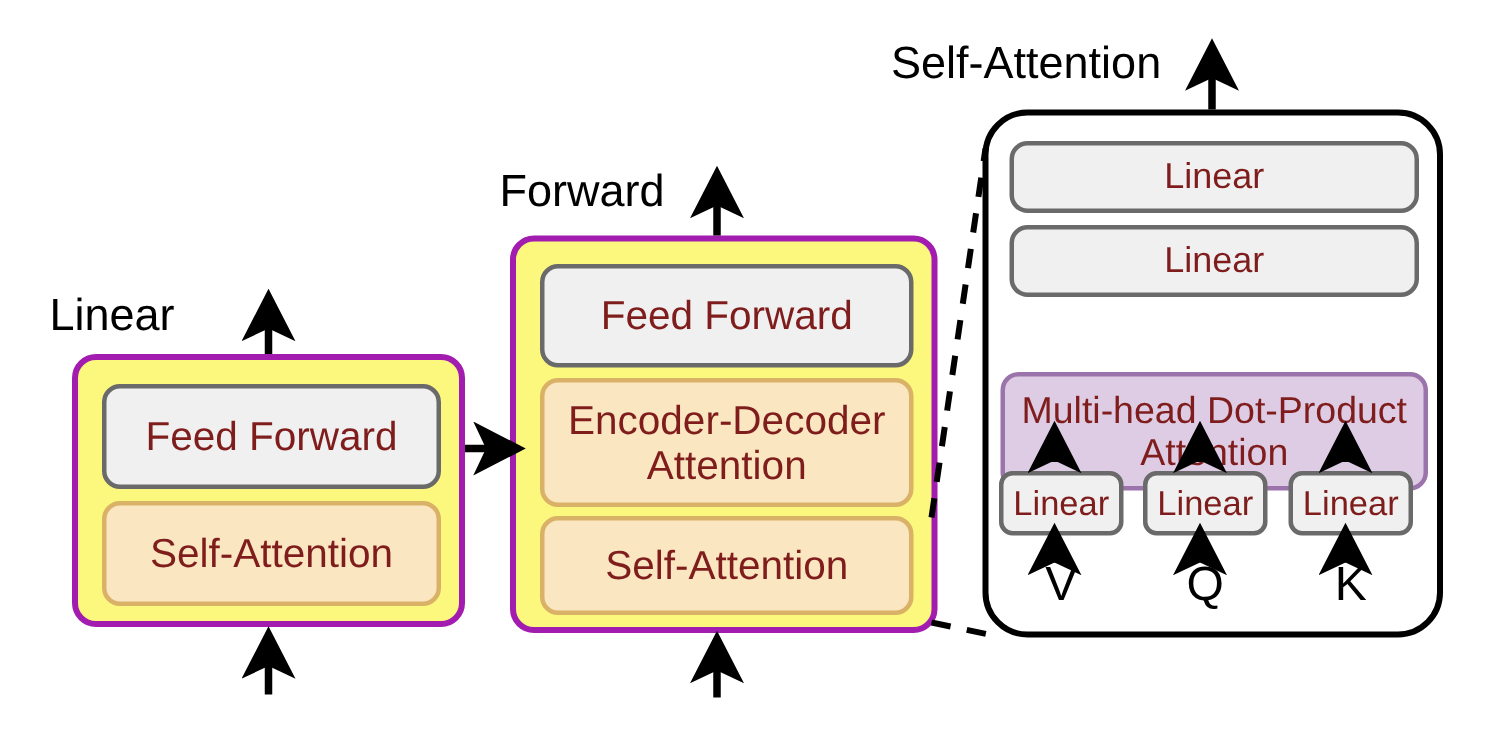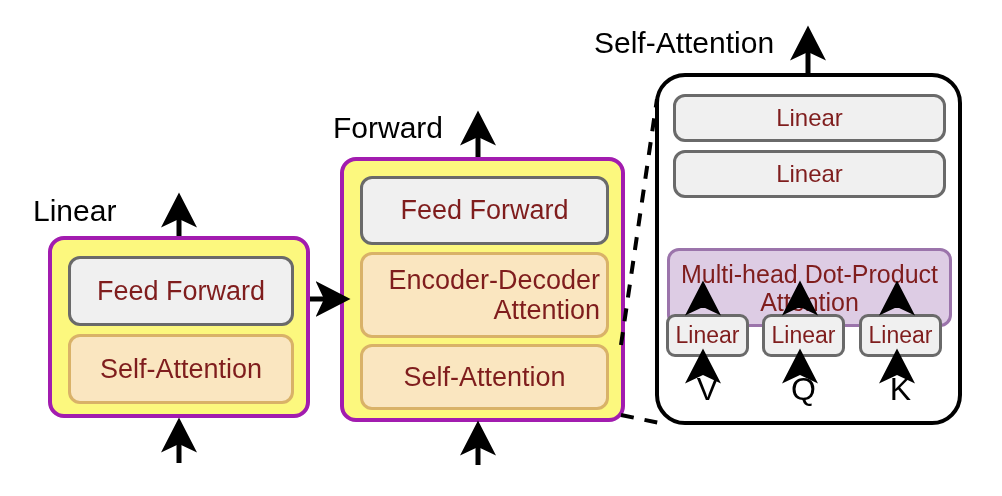--- a/index.html
+++ b/index.html
@@ -53,21 +53,20 @@
     color: #7f1d1d;
     line-height: 1.12;
   }
   .blk.grey {
     background: #f0f0f0;
     border: 3px solid #6a6a6a;
   }
   .blk.peach {
     background: #fae6c0;
     border: 3px solid #d9b268;
-    text-align: right;
   }
   .blk.purple {
     background: #ddccE4;
     border: 3px solid #9b74ab;
     margin-top: 42px;
   }
   .blk.small {
     border-radius: 9px;
     font-size: 23px;
   }

